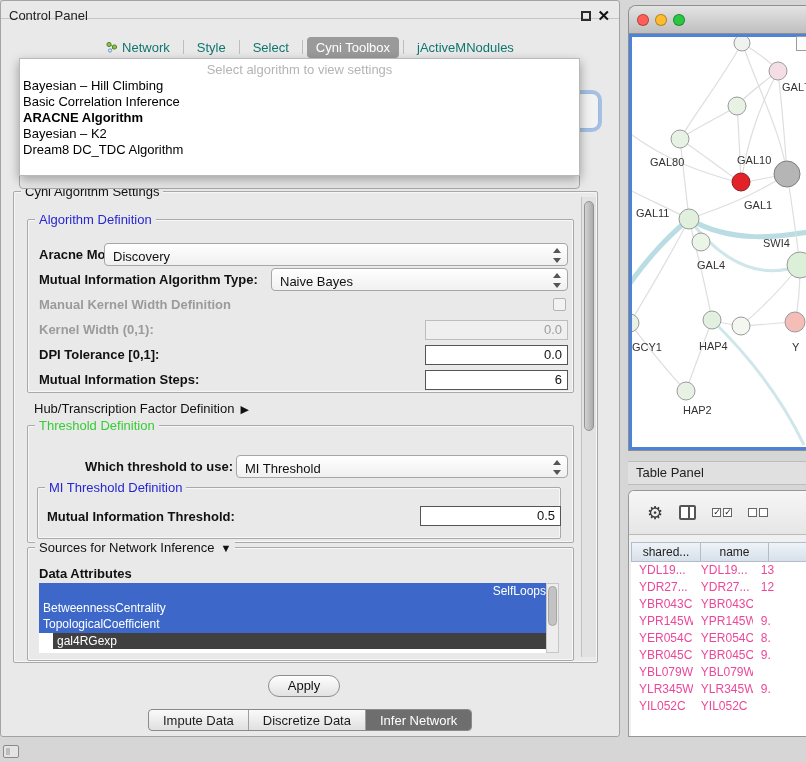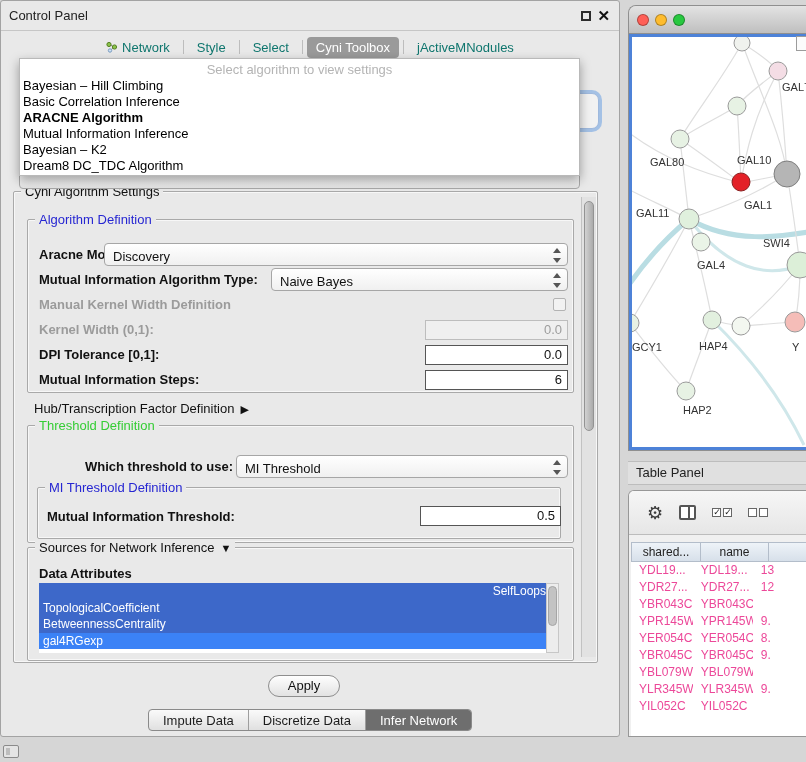--- a/index.html
+++ b/index.html
@@ -1,21 +1,21 @@
 <!DOCTYPE html>
 <html><head>
 <meta charset="utf-8">
 <style>
   *{box-sizing:border-box;margin:0;padding:0;}
   html,body{width:806px;height:762px;}
   body{position:relative;background:#d6d6d6;font-family:"Liberation Sans",sans-serif;font-size:13px;color:#111;overflow:hidden;}
 
   
   .cp{position:absolute;left:0;top:0;width:620px;height:737px;background:#e9e9e9;border:1px solid #a3a3a3;border-radius:3px;}
-  .cp-titlebar{position:absolute;left:0;top:0;right:0;height:30px;border-bottom:1px solid #c6c6c6;}
+  .cp-titlebar{position:absolute;left:0;top:0;right:0;height:18px;border-bottom:1px solid #c6c6c6;}
   .cp-title{position:absolute;left:8px;top:0;line-height:30px;font-size:13px;color:#222;}
   .cp-float{position:absolute;right:28px;top:10px;width:10px;height:10px;border:2px solid #2c2c2c;}
   .cp-close{position:absolute;right:9px;top:6px;font-size:15px;font-weight:bold;color:#111;}
   .tabbar{position:absolute;left:10px;top:34px;width:598px;height:24px;display:flex;justify-content:center;align-items:center;}
   .tab{padding:3px 9px;border-radius:4px;color:#0f766e;white-space:nowrap;display:flex;align-items:center;}
   .tab.active{background:#9a9a9a;color:#fff;}
   .tabsep{width:1px;height:14px;background:#bdbdbd;margin:0 4px;}
   .net-icon{display:inline-block;margin-right:4px;line-height:0;}
 
   
@@ -135,21 +135,20 @@
 
   <div class="combo-sliver"></div>
   <div class="ghost-btn"></div>
 
   <div class="popup">
     <div class="popup-ph">Select algorithm to view settings</div>
     <div>
         <div class="popt">Bayesian – Hill Climbing</div>
         <div class="popt">Basic Correlation Inference</div>
         <div class="popt sel">ARACNE Algorithm</div>
-        <div class="popt">Mutual Information Inference</div>
         <div class="popt">Bayesian – K2</div>
         <div class="popt">Dream8 DC_TDC Algorithm</div>
       </div>
   </div>
 
   <div class="tgroup" style="left:12px;top:190px;width:585px;height:472px;">
     <span class="gtitle">Cyni Algorithm Settings</span>
   </div>
   <div class="sb">
       <div class="thumb"></div>
@@ -205,23 +204,23 @@
   <div class="tfield" style="left:419px;top:505px;width:141px;">0.5</div>
 
   <div class="tgroup" style="left:26px;top:546px;width:547px;height:114px;">
     <span class="gtitle">
       <span>Sources for Network Inference</span><span class="tri">▼</span>
     </span>
   </div>
   <span class="lbl" style="left:38px;top:565px;">Data Attributes</span>
   <div class="attr-list">
       <div class="attr-item" style="background: rgb(61, 104, 201); text-align: right;">SelfLoops</div>
+      <div class="attr-item" style="background: rgb(61, 104, 201);">BetweennessCentrality</div>
       <div class="attr-item" style="background: rgb(61, 104, 201);">TopologicalCoefficient</div>
-      <div class="attr-item" style="background: rgb(61, 104, 201);">BetweennessCentrality</div>
-      <div class="attr-item" style="background: #3b82f6;">gal4RGexp</div>
+      <div class="attr-item" style="background: #404040; margin-left: 14px;">gal4RGexp</div>
     </div>
   <div class="attr-scroll">
       <div class="thumb"></div>
     </div>
 
   <div class="apply-btn">Apply</div>
   <div class="btabs">
       <div class="btab">Impute Data</div>
       <div class="btab">Discretize Data</div>
       <div class="btab active">Infer Network</div>

